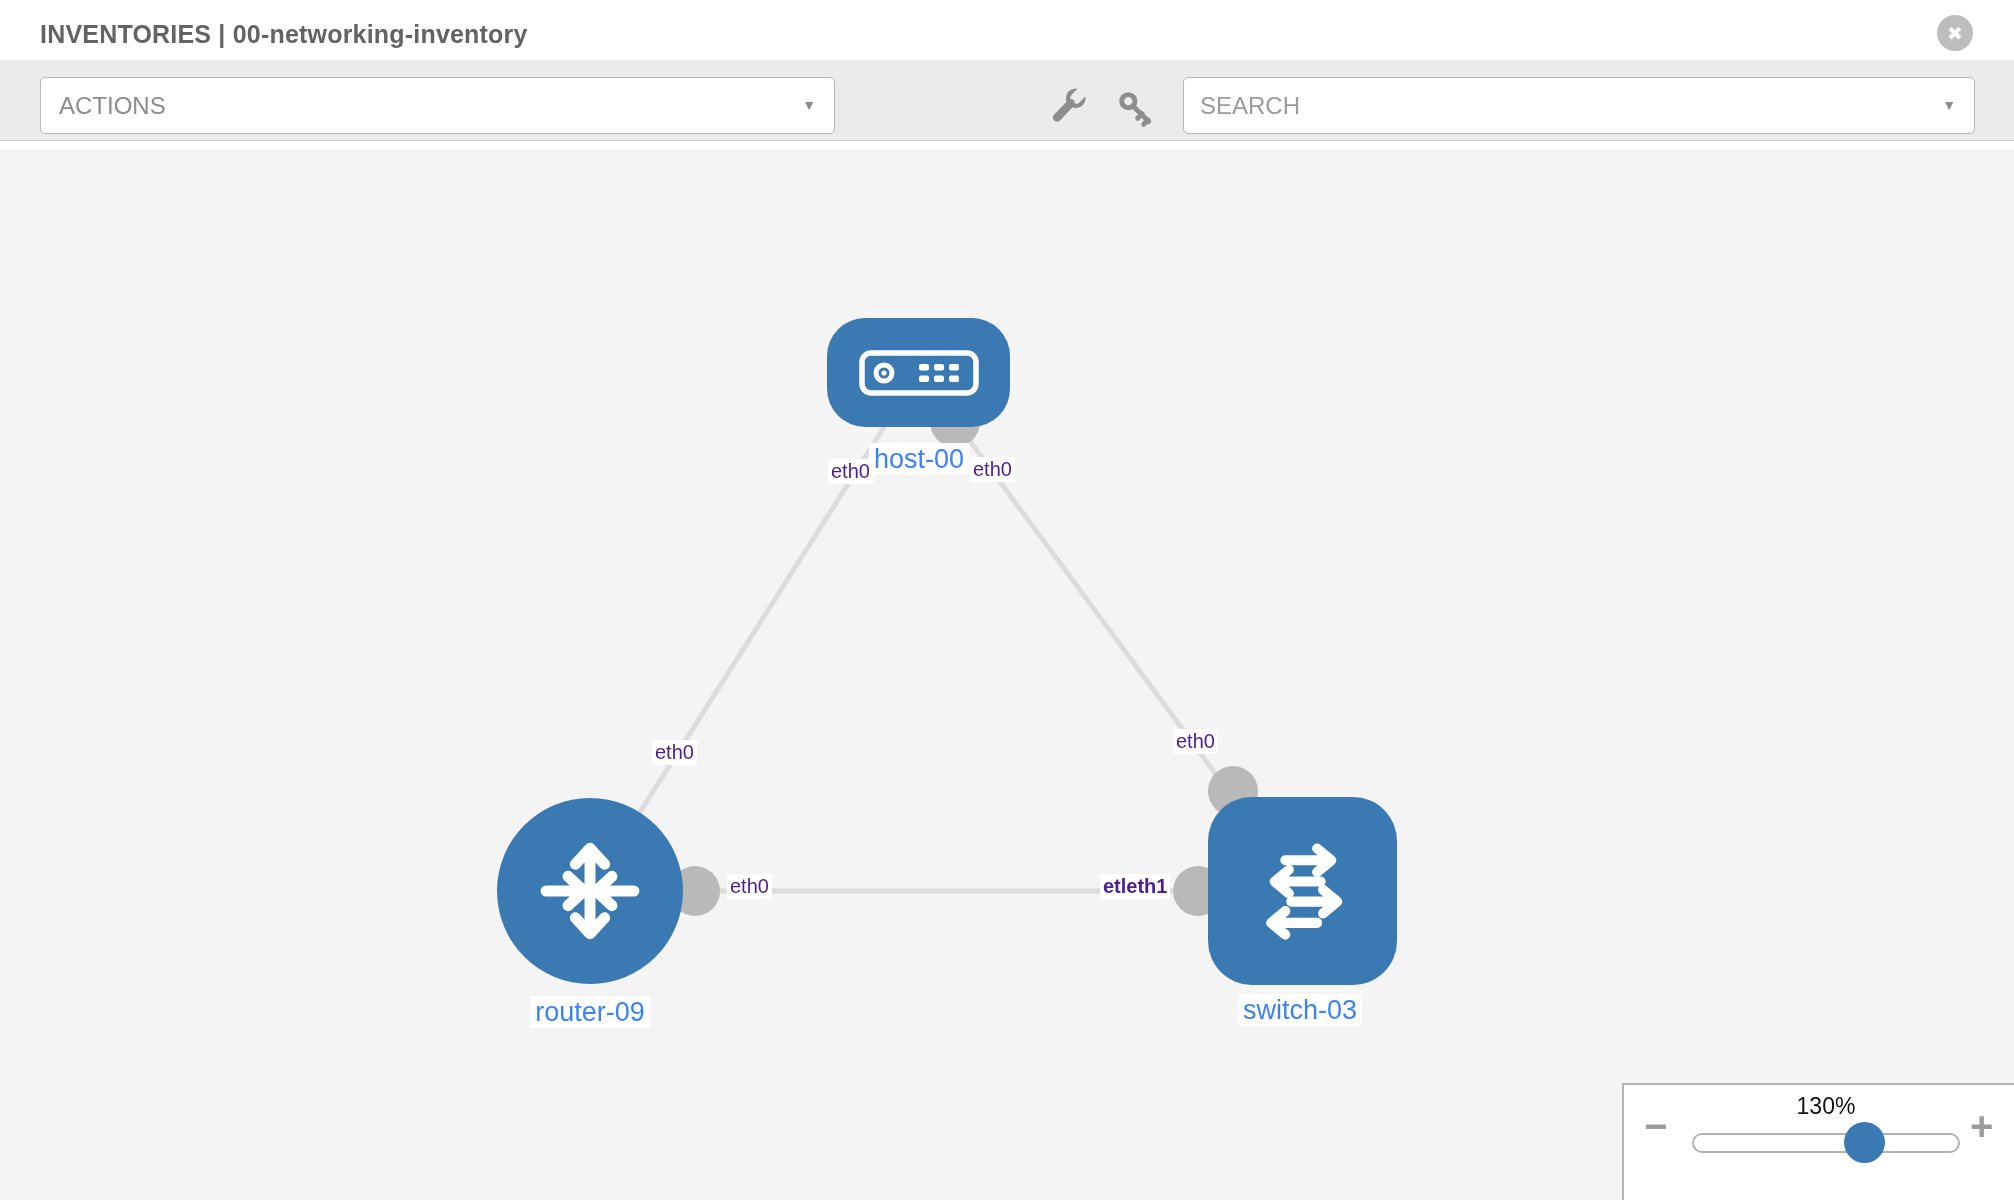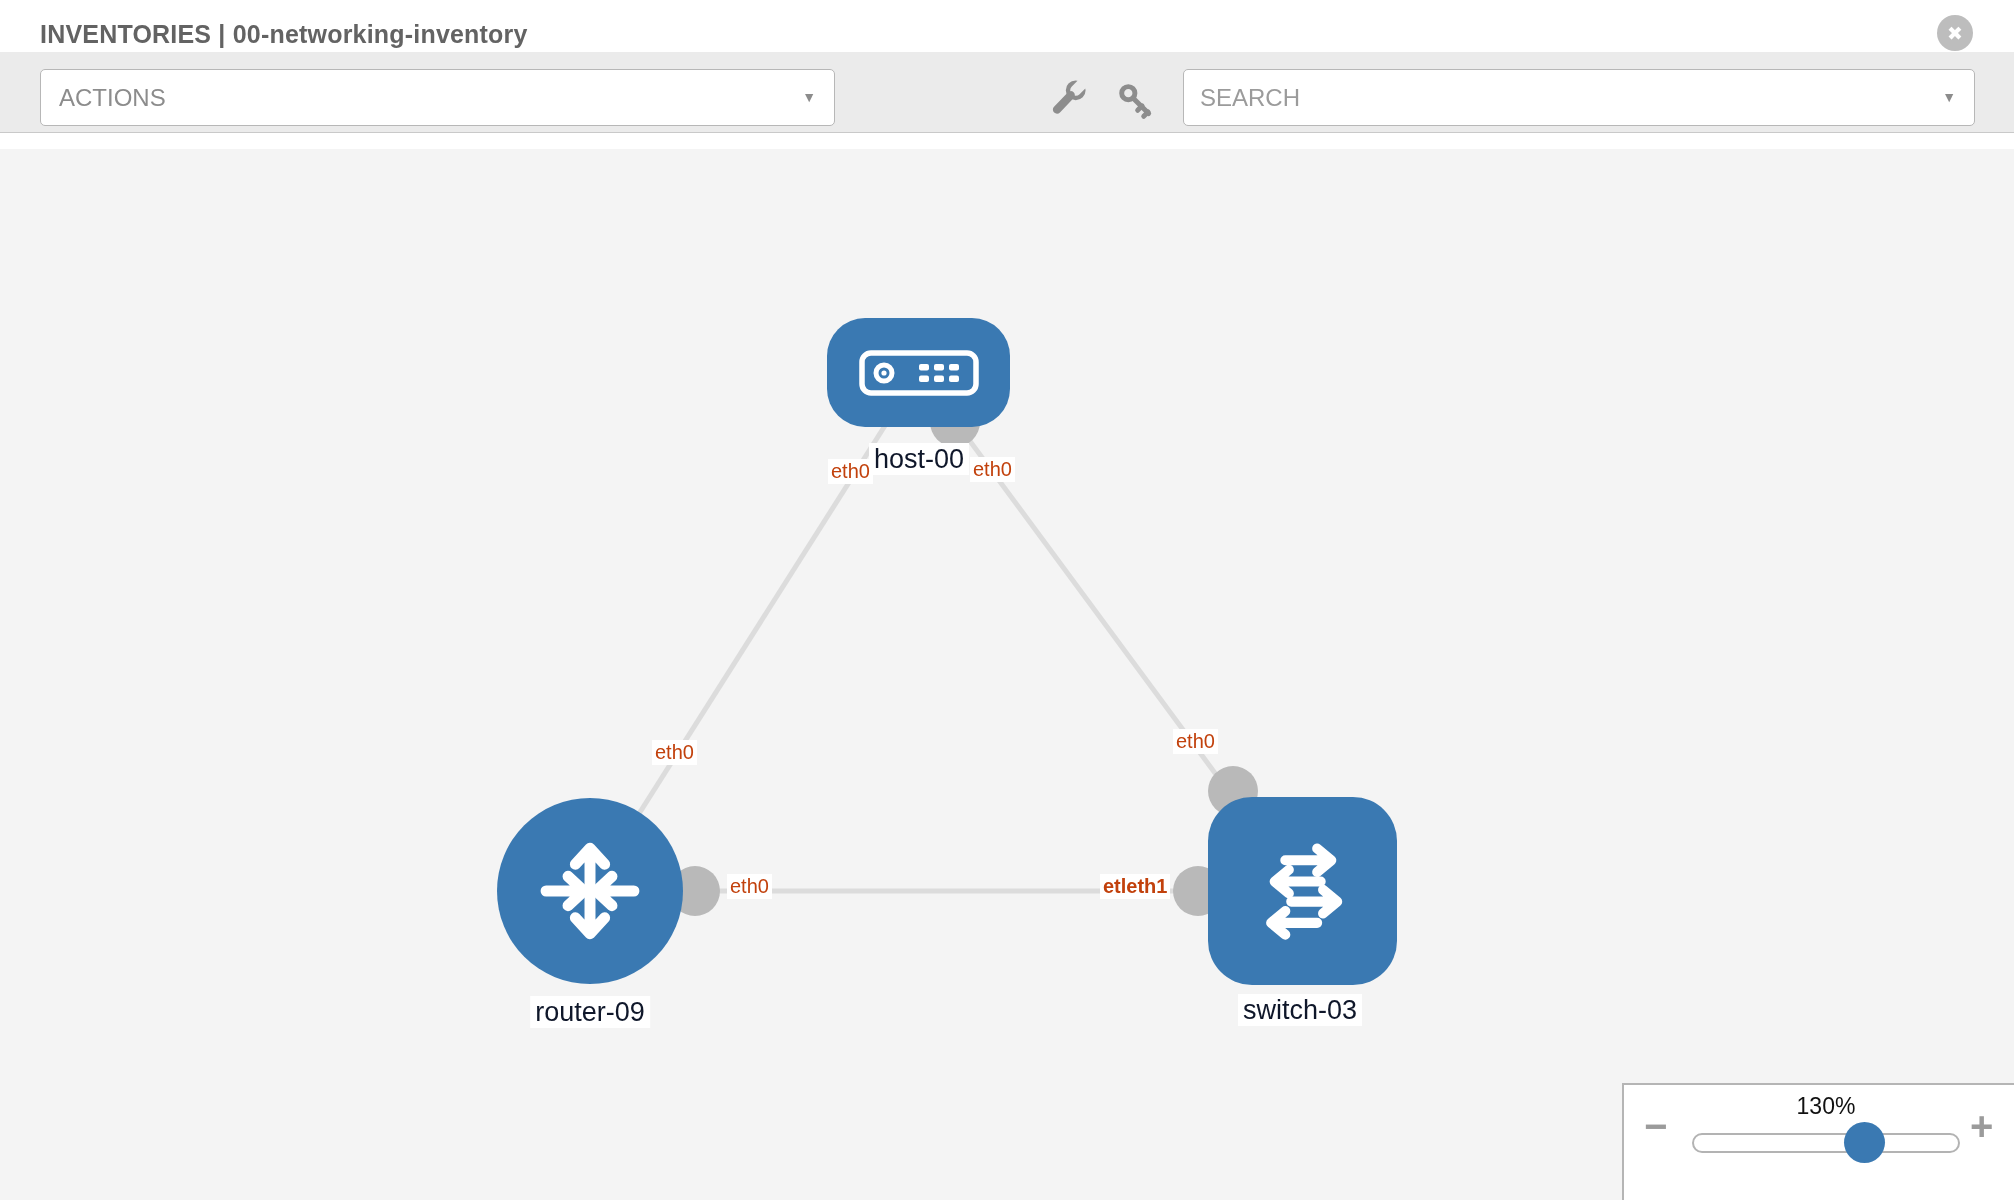--- a/index.html
+++ b/index.html
@@ -6,42 +6,42 @@
   html,body { width:2014px; height:1200px; }
   body { font-family:"Liberation Sans","DejaVu Sans",sans-serif; background:#fff; }
   #page { position:relative; width:2014px; height:1200px; overflow:hidden; background:#fff; }
 
   
   .header { position:absolute; left:0; top:0; width:2014px; height:68px; background:#fff; border-bottom:1px solid #d9d9d9; }
   .page-title { position:absolute; left:40px; top:0; height:68px; line-height:68px; font-size:25px; font-weight:700; color:#636363; letter-spacing:.2px; }
   .close-btn { position:absolute; left:1937px; top:15px; width:36px; height:36px; border-radius:50%; background:#bdbdbd; color:#fff; font-size:19px; font-weight:700; display:flex; align-items:center; justify-content:center; cursor:pointer; }
 
   
-  .toolbar { position:absolute; left:0; top:52px; width:2014px; height:81px; background:#ebebeb; border-bottom:1px solid #c9c9c9; }
+  .toolbar { position:absolute; left:0; top:60px; width:2014px; height:81px; background:#ebebeb; border-bottom:1px solid #c9c9c9; }
   .combo { position:absolute; background:#fff; border:1px solid #b7b7b7; border-radius:5px; height:57px; }
   .combo-actions { left:40px; top:17px; width:795px; }
   .combo-label { position:absolute; left:18px; top:0; height:55px; line-height:55px; font-size:24px; color:#8c8c8c; }
   .caret { position:absolute; right:18px; top:0; height:55px; line-height:55px; font-size:14px; color:#8c8c8c; }
   .icon-btn { position:absolute; width:44px; height:44px; cursor:pointer; }
   .icon-btn svg { width:100%; height:100%; }
   .btn-wrench { left:1046px; top:24px; }
   .btn-key { left:1114px; top:28px; }
   .combo-search { left:1183px; top:17px; width:792px; }
   .search-input { position:absolute; left:0; top:0; width:100%; height:55px; border:none; outline:none; background:transparent; padding:0 50px 0 16px; font-family:Liberation Sans, sans-serif; font-size:24px; color:#555; }
   .search-input::placeholder { color:#9b9b9b; opacity:1; }
 
   
   .canvas { position:absolute; left:0; top:149px; width:2014px; height:1051px; background:#f4f4f4; }
   .topology-svg { position:absolute; left:0; top:0; }
   .node { position:absolute; background:#3a79b2; display:flex; align-items:center; justify-content:center; cursor:pointer; }
   .node-host { left:827px; top:169px; width:183px; height:109px; border-radius:38px; }
   .node-router { left:497px; top:649px; width:186px; height:186px; border-radius:50%; }
   .node-switch { left:1208px; top:648px; width:189px; height:188px; border-radius:44px; }
-  .chip { position:absolute; background:#fff; color:#c2410c; font-size:20px; line-height:1.15; padding:1px 3px; white-space:nowrap; }
-  .node-label { position:absolute; background:#fff; color:#0f172a; font-size:27px; line-height:1.2; padding:0 5px; white-space:nowrap; transform:translateX(-50%); }
+  .chip { position:absolute; background:#fff; color:#4c1d95; font-size:20px; line-height:1.15; padding:1px 3px; white-space:nowrap; }
+  .node-label { position:absolute; background:#fff; color:#3b82f6; font-size:27px; line-height:1.2; padding:0 5px; white-space:nowrap; transform:translateX(-50%); }
 
   
   .zoom-panel { position:absolute; left:1622px; top:1083px; width:392px; height:117px; background:#fff; border-left:2px solid #b5b5b5; border-top:2px solid #b5b5b5; }
   .zoom-percent { position:absolute; left:68px; top:8px; width:268px; text-align:center; font-size:23px; color:#111; }
   .zoom-minus, .zoom-plus { position:absolute; top:18px; font-size:40px; font-weight:700; color:#9b9b9b; cursor:pointer; line-height:46px; }
   .zoom-minus { left:20px; }
   .zoom-plus { left:346px; }
   .zoom-track { position:absolute; left:68px; top:48px; width:268px; height:20px; border:2px solid #b3b3b3; border-radius:11px; background:#fff; cursor:pointer; }
   .zoom-handle { position:absolute; left:220px; top:37px; width:41px; height:41px; border-radius:50%; background:#3a79b2; cursor:grab; }
 </style>

